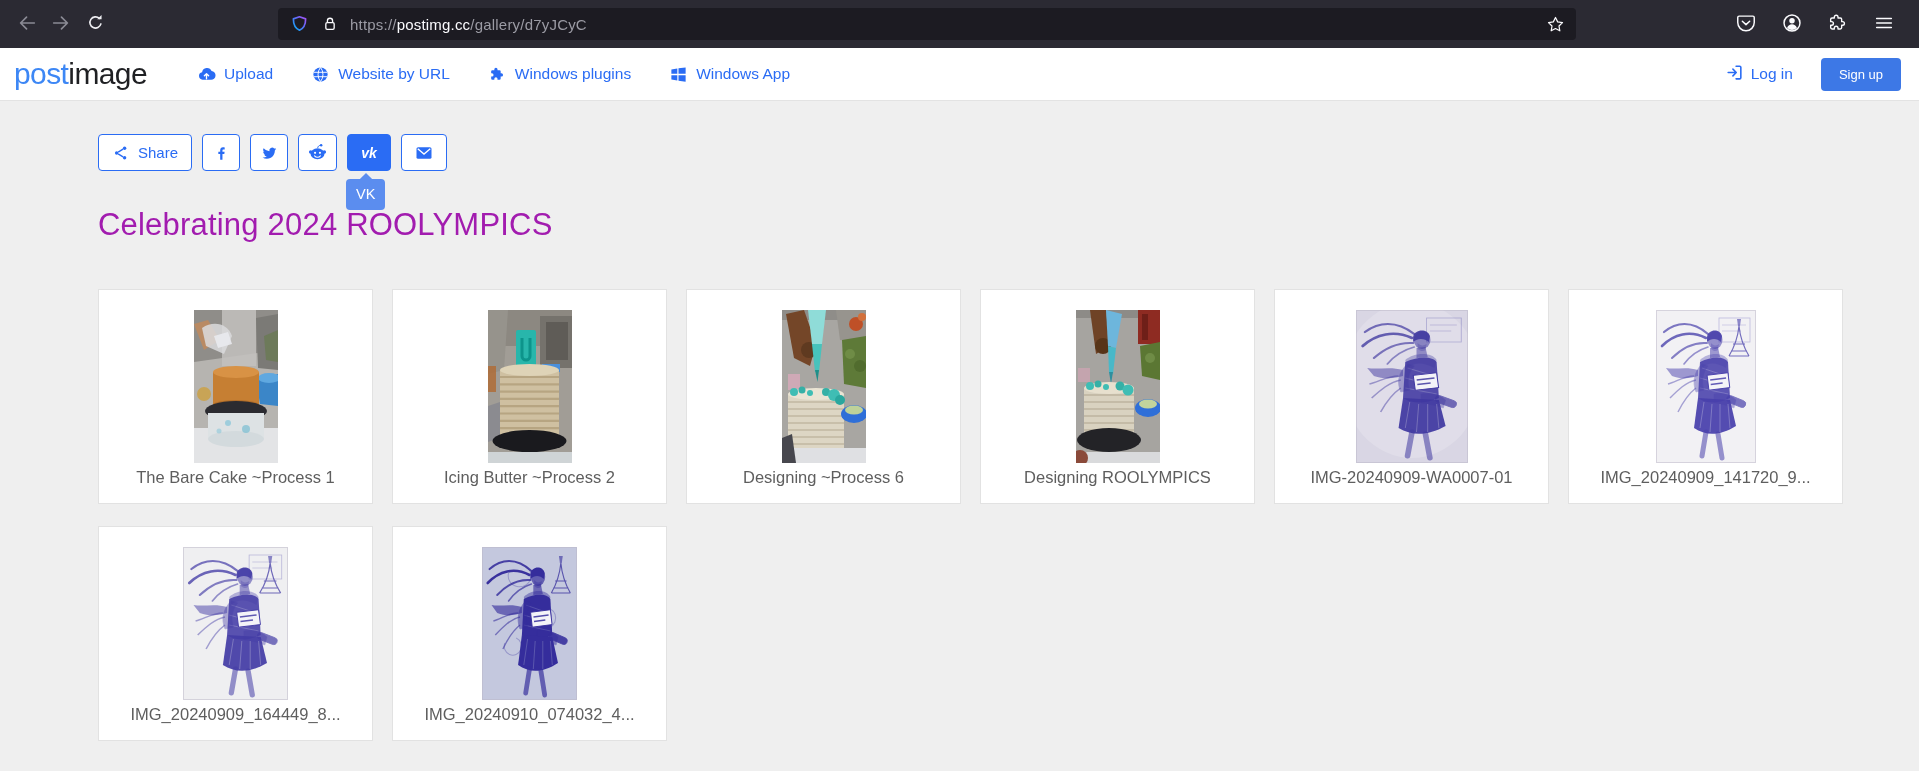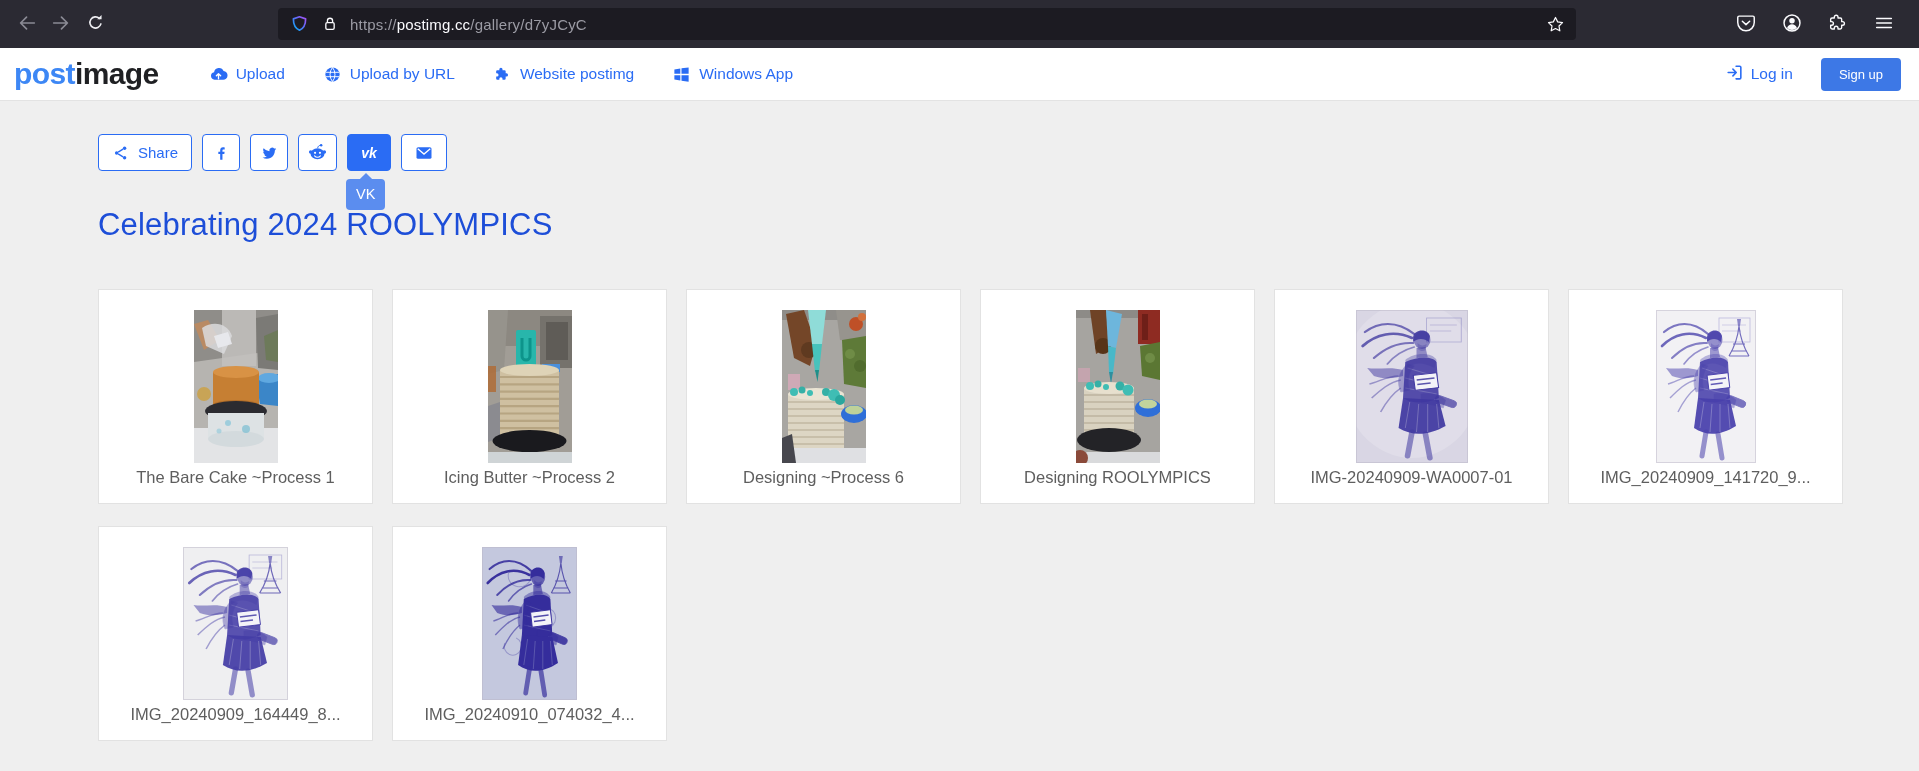--- a/index.html
+++ b/index.html
@@ -11,41 +11,41 @@
   .addr{height:32px;width:1298px;margin-left:166px;background:#1c1b22;border-radius:4px;display:flex;align-items:center;gap:9px;padding:0 10px;box-sizing:border-box;flex:0 0 auto;}
   .addr .ic{display:flex;align-items:center;justify-content:center;width:22px;height:22px;flex:0 0 auto;background:transparent;border:none;padding:0;cursor:pointer;}
   .url{font-size:15px;color:#9b9ba4;letter-spacing:.2px;white-space:nowrap;}
   .url b{font-weight:400;color:#fbfbfe;}
   .addr-sp{flex:1;}
   .tb-sp{flex:1;}
   .tb-icons{display:flex;align-items:center;gap:12px;padding-right:4px;}
 
   
   .site-header{height:53px;background:#ffffff;border-bottom:1px solid #e3e3e3;display:flex;align-items:center;padding:0 18px 0 14px;box-sizing:border-box;}
-  .logo{font-size:30px;font-weight:700;letter-spacing:-.6px;text-decoration:none;cursor:pointer;line-height:1;}
+  .logo{font-size:30px;font-weight:400;letter-spacing:-.6px;text-decoration:none;cursor:pointer;line-height:1;}
   .logo .lp{color:#3d87f5;}
   .logo .li{color:#1f2023;}
   .main-nav{display:flex;align-items:center;gap:38px;margin-left:50px;}
   .nav-link{display:flex;align-items:flex-start;gap:8px;color:#2a6cf4;font-size:15.5px;text-decoration:none;cursor:pointer;}
   .nav-link .nic{display:flex;align-items:center;}
   .auth{margin-left:auto;display:flex;align-items:center;gap:16px;}
   .login{display:flex;align-items:center;gap:7px;color:#2a6cf4;font-size:15.5px;text-decoration:none;cursor:pointer;}
   .signup-btn{background:#3d78e6;color:#fff;border:none;border-radius:4px;font-size:13px;font-family:inherit;padding:9px 18px;cursor:pointer;margin-left:12px;}
 
   
   .content{padding:33px 0 0 98px;}
   .share-row{display:flex;gap:10px;position:relative;align-items:stretch;}
   .share-btn{height:37px;min-width:38px;box-sizing:border-box;border:1px solid #2a6cf4;border-radius:4px;background:#fff;color:#2a6cf4;display:flex;align-items:center;justify-content:center;gap:8px;font-size:15px;font-family:inherit;padding:0 8px;cursor:pointer;}
   .share-btn.main{padding:0 13px;}
   .share-btn.wide{min-width:46px;}
   .share-btn.active{background:#2a6cf4;color:#fff;}
   .tooltip{position:absolute;left:248px;top:45px;background:#5b8def;color:#fff;font-size:14.5px;line-height:1;padding:8px 10px;border-radius:4px;z-index:2;}
   .tooltip::before{content:"";position:absolute;top:-4px;left:50%;margin-left:-5px;width:10px;height:10px;background:#5b8def;transform:rotate(45deg);}
 
-  .page-title{font-size:31px;font-weight:400;color:#1d4ed8;margin:36px 0 0 0;letter-spacing:.2px;}
+  .page-title{font-size:31px;font-weight:400;color:#a21caf;margin:36px 0 0 0;letter-spacing:.2px;}
 
   .grid{margin-top:46px;display:grid;grid-template-columns:repeat(6,275px);gap:22px 19px;}
   .card{background:#fff;border:1px solid #e2e2e2;box-sizing:border-box;height:215px;display:flex;flex-direction:column;align-items:center;justify-content:space-between;padding:20px 10px 16px;text-decoration:none;cursor:pointer;}
   .thumb{height:153px;display:flex;align-items:center;justify-content:center;}
   .thumb svg{display:block;}
   .caption{font-size:16.5px;color:#5e5e5e;max-width:100%;white-space:nowrap;overflow:hidden;text-overflow:ellipsis;}
 </style>
 </head>
 <body>
 
@@ -138,29 +138,29 @@
           </span>
           <span>Upload</span>
         </a>
         <a class="nav-link">
           <span class="nic">
             <svg width="19" height="19" viewBox="0 0 24 24">
               <circle cx="12" cy="12" r="9" fill="#2a6cf4"></circle>
               <path d="M12 3a14.5 14.5 0 0 0 0 18M12 3a14.5 14.5 0 0 1 0 18M3.6 9.2h16.8M3.6 14.8h16.8" stroke="#fff" stroke-width="1.2" fill="none"></path>
             </svg>
           </span>
-          <span>Upload by URL</span>
+          <span>Website by URL</span>
         </a>
         <a class="nav-link">
           <span class="nic">
             <svg width="19" height="19" viewBox="0 0 24 24">
               <path d="M10 3.5a2 2 0 0 0-2 2v1H5.5A1.5 1.5 0 0 0 4 8v2.5h1a2 2 0 1 1 0 4H4V17a1.5 1.5 0 0 0 1.5 1.5H8v-1a2 2 0 1 1 4 0v1h2.5A1.5 1.5 0 0 0 16 17v-2.5h1a2 2 0 1 0 0-4h-1V8a1.5 1.5 0 0 0-1.5-1.5H12v-1a2 2 0 0 0-2-2z" fill="#2a6cf4"></path>
             </svg>
           </span>
-          <span>Website postimg</span>
+          <span>Windows plugins</span>
         </a>
         <a class="nav-link">
           <span class="nic">
             <svg width="19" height="19" viewBox="0 0 24 24">
               <path d="M3 5.6 10.5 4.4V11H3zM12 4.2 21 3v8h-9zM3 13h7.5v6.6L3 18.4zM12 13h9v8l-9-1.2z" fill="#2a6cf4"></path>
             </svg>
           </span>
           <span>Windows App</span>
         </a>
       </nav>

